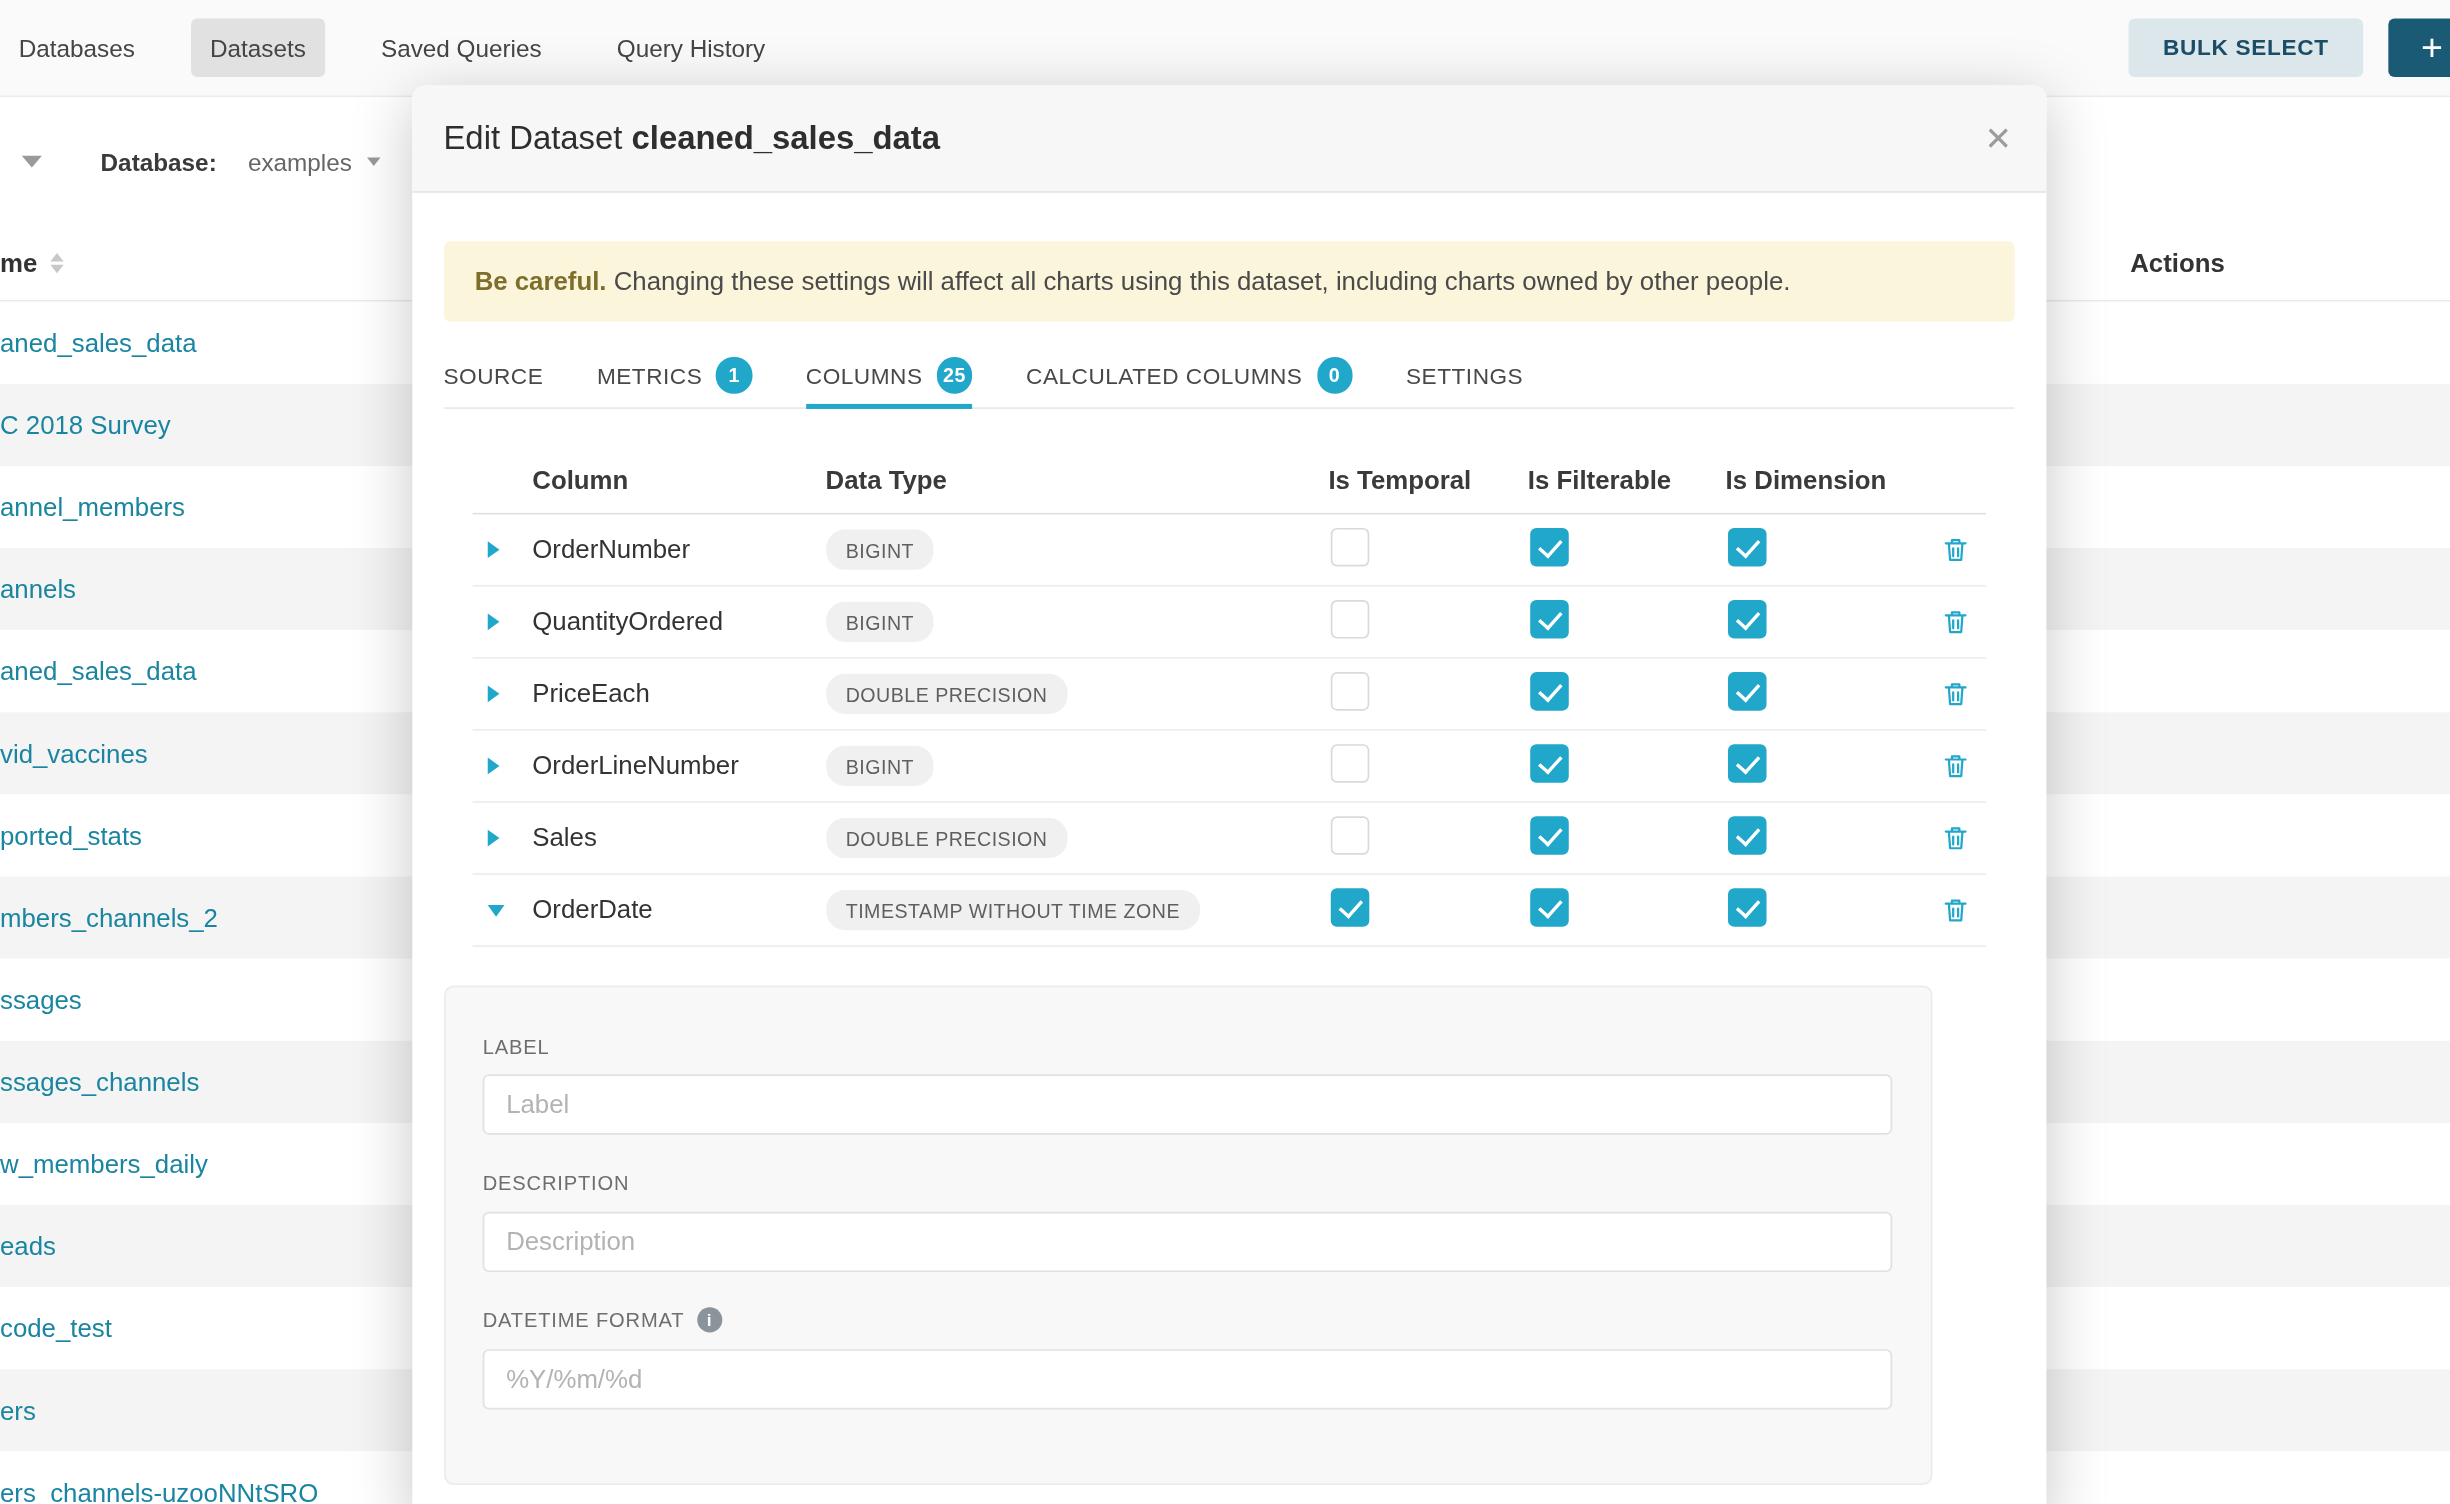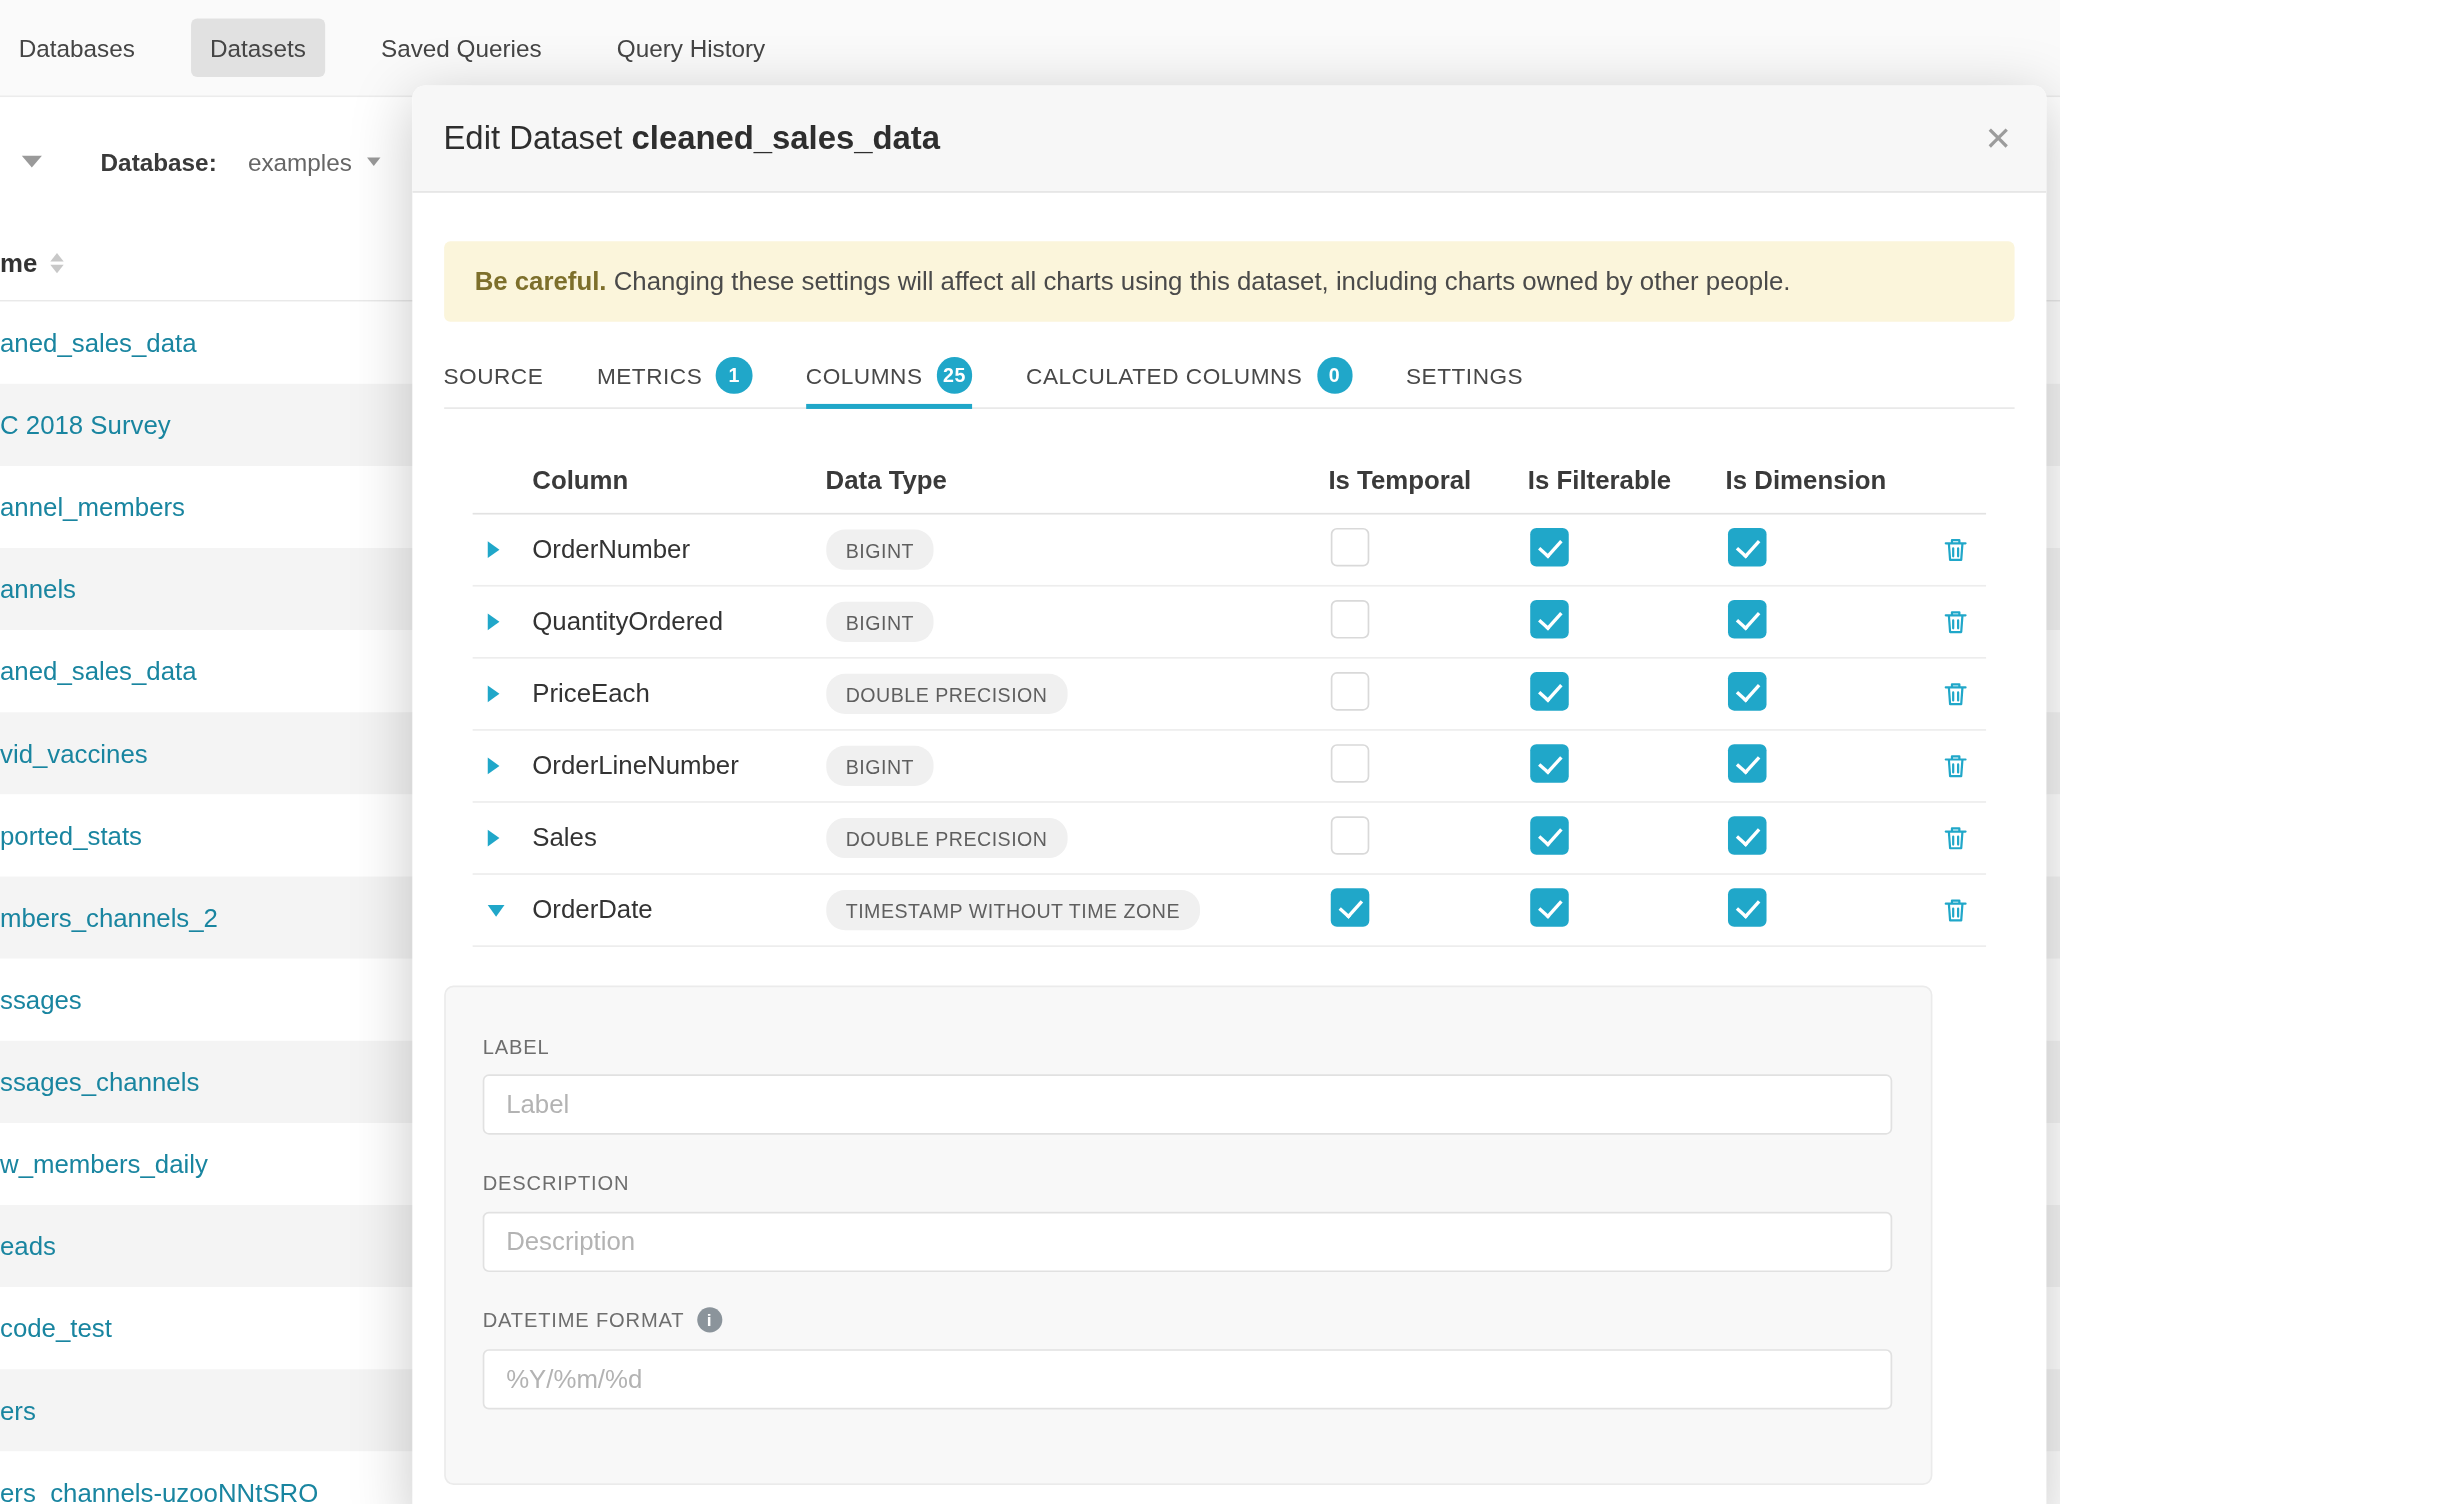--- a/index.html
+++ b/index.html
@@ -1,17 +1,17 @@
 <!DOCTYPE html>
 <html style="font-size:15px"><head>
 <meta charset="utf-8">
 <style>
   * { box-sizing: border-box; margin: 0; padding: 0; }
   html, body { background: #fff; }
-  .viewport { position: relative; width: 2060px; height: 1505px; overflow: hidden; background: #fff; }
+  .viewport { position: relative; width: 2450px; height: 1505px; overflow: hidden; background: #fff; }
   .scale { position: absolute; top: 0; left: 0; width: 1462px; height: 898px;
            transform: scale(1.67602); transform-origin: 0 0;
            font-family: "Liberation Sans", sans-serif; color: #333; }
 
   
   .page { position: absolute; inset: 0; background: #fff; }
   .topnav { position: absolute; top: 0; left: 0; right: 0; height: 58px; background: #fafafa;
             border-bottom: 0.9px solid #ececec; display: flex; align-items: center; }
   .nav-tabs { display: flex; align-items: center; gap: 22.4px; }
   .nav-tab { font-size: 14.5px; color: #454545; padding: 9.3px 11.2px; border-radius: 3.7px;

